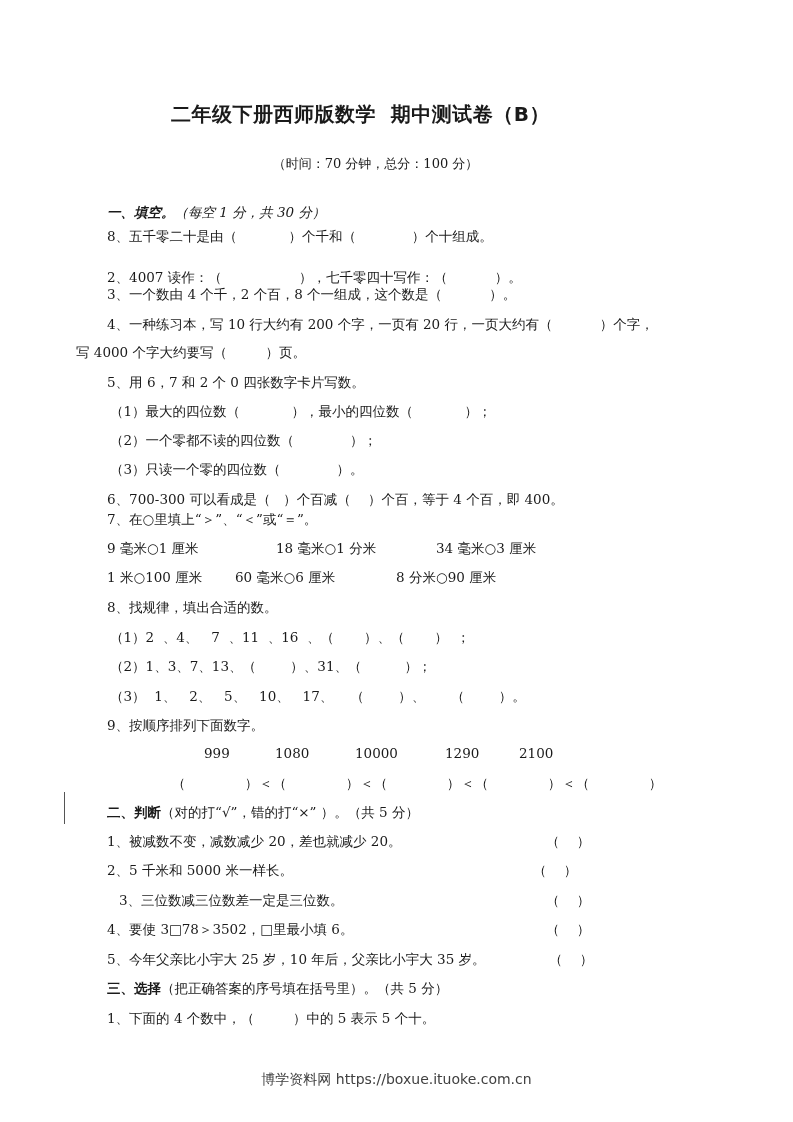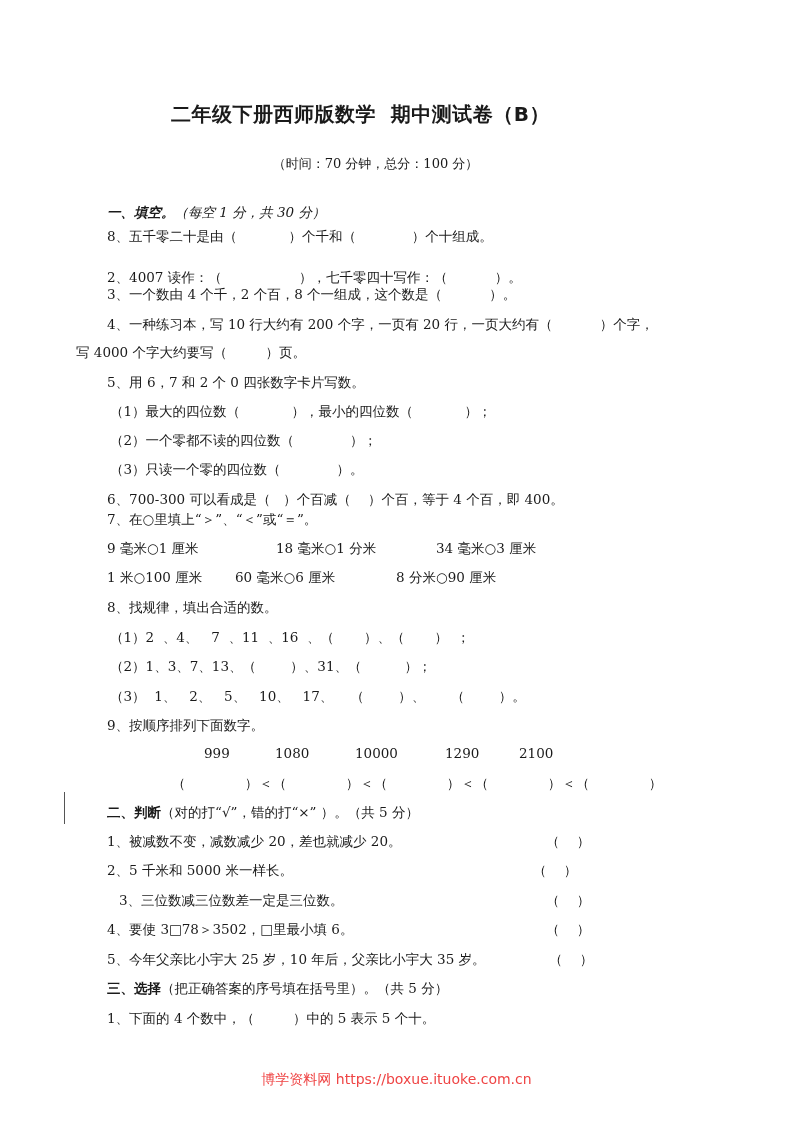--- a/index.html
+++ b/index.html
@@ -6,21 +6,21 @@
   body { width:793px; height:1122px; position:relative; overflow:hidden;
          font-family:"DejaVu Serif","Liberation Serif",serif; color:#1a1a1a; }
   .ln { position:absolute; white-space:pre; font-size:13.5px; line-height:18px; }
   .title { position:absolute; left:0; width:721px; top:101px; text-align:center;
            font-family:"DejaVu Sans","Liberation Sans",sans-serif; font-weight:bold; font-size:20px; letter-spacing:0.5px; white-space:pre; }
   .subtitle { position:absolute; left:0; width:751px; top:155px; text-align:center;
               font-weight:normal; font-size:13px; white-space:pre; }
   .bold { font-weight:bold; font-family:"DejaVu Sans","Liberation Sans",sans-serif; }
   .cursor-bar { position:absolute; left:64px; top:792px; width:1px; height:32px; background:#555; }
   .footer { position:absolute; left:0; width:793px; top:1071px; text-align:center;
-            font-family:"DejaVu Sans","Liberation Sans",sans-serif; font-size:14px; color:#ef4444; white-space:pre; }
+            font-family:"DejaVu Sans","Liberation Sans",sans-serif; font-size:14px; color:#404040; white-space:pre; }
   .num { position:absolute; font-size:13.5px; white-space:pre; }
 </style>
 </head>
 <body>
 
 <div class="title">二年级下册西师版数学  期中测试卷（B）</div>
 <div class="subtitle">（时间：70 分钟，总分：100 分）</div>
 
 <div class="ln" style="left:107px; top:203px;font-style:italic;"><span class="bold">一、填空。</span><span>（每空 1 分，共 30 分）</span></div>
 <div class="ln" style="left:107px; top:227px;">8、五千零二十是由（            ）个千和（             ）个十组成。</div>

